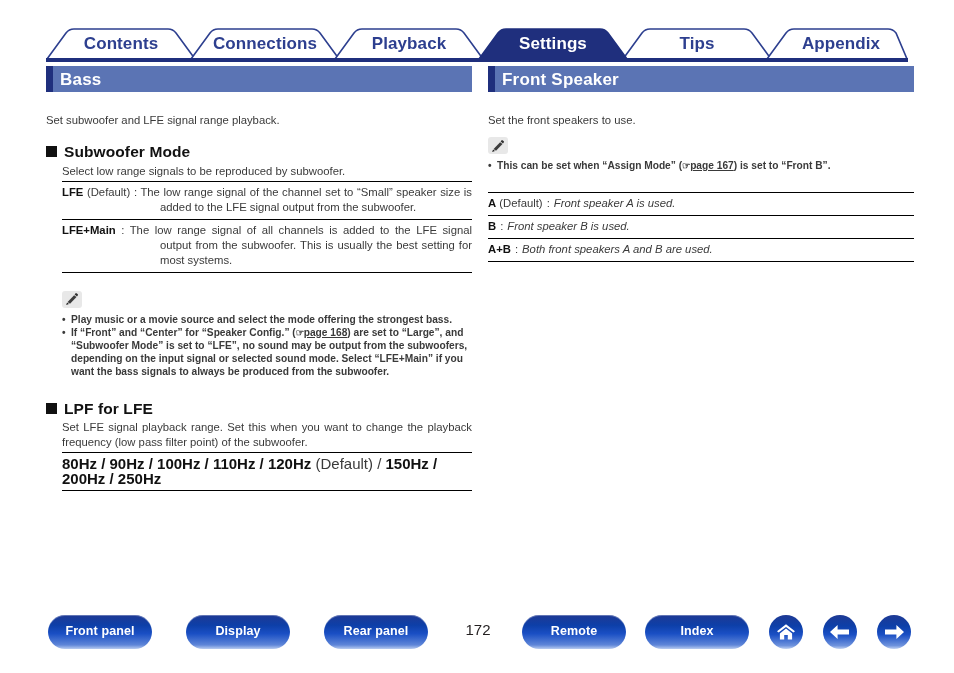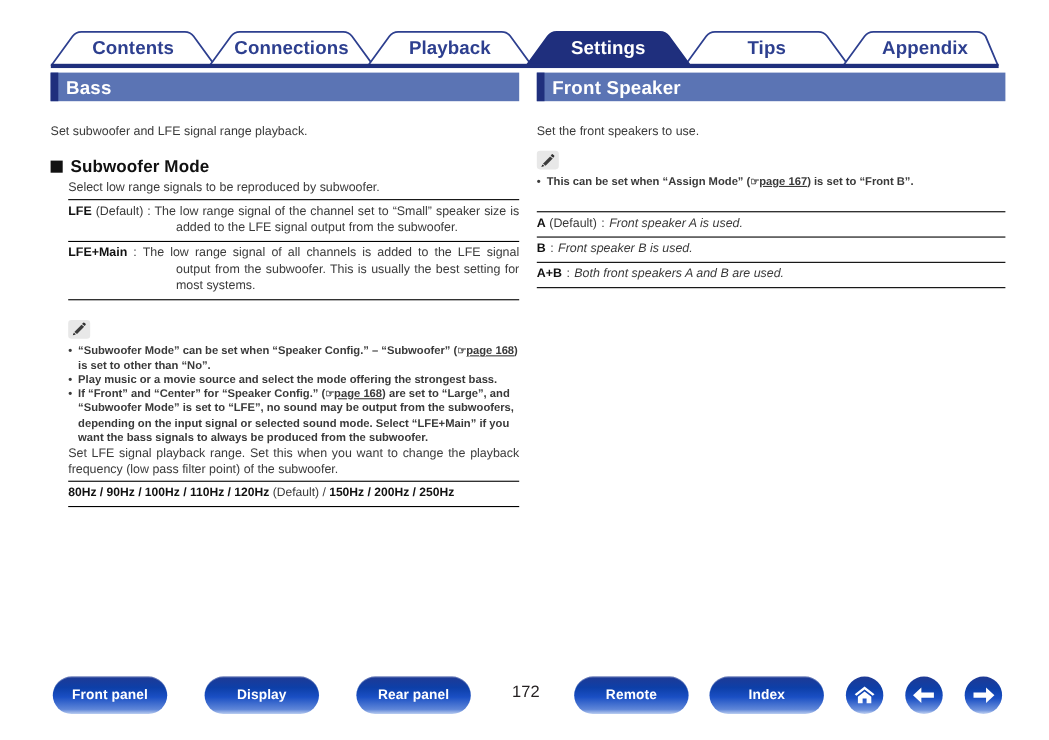--- a/index.html
+++ b/index.html
@@ -195,21 +195,21 @@
     letter-spacing: -0.5px;
     display: inline-block;
     transform: translateY(0px);
   }
 
   
   .optionbar {
     border-top: 1px solid #000;
     border-bottom: 1px solid #000;
     padding: 3px 0 4px 0;
-    font-size: 11px;
+    font-size: 15px;
     line-height: 15px;
     font-weight: bold;
     color: #111111;
     margin-top: 2px;
   }
   .optionbar .norm { font-weight: normal; color: #3a3a3a; }
 
   
   .bottomnav {
     position: absolute;
@@ -314,27 +314,30 @@
 
     <div class="note">
       <div class="note-icon">
         <svg width="14" height="12" viewBox="0 0 14 12">
           <path d="M12.6 1.1 L11.4 .2 C11.1 0 10.7 .1 10.5 .4 L9.6 1.6 L12 3.4 L12.9 2.2 C13.1 1.9 13 1.4 12.6 1.1 Z" fill="#333"></path>
           <path d="M9.1 2.3 L2.6 8.9 L5 10.7 L11.5 4.1 Z" fill="#3c3c3c"></path>
           <path d="M2.1 9.5 L1.1 11.9 L4 10.9 Z" fill="#222"></path>
         </svg>
       </div>
       <ul>
-        <li><span>“Subwoofer Mode” can be set when “Speaker Config.” – “Subwoofer” (</span><span class="handicon">☞</span><span class="pageref">page 168</span><span>) is set to other than “No”.</span></li>
         <li><span>Play music or a movie source and select the mode offering the strongest bass.</span></li>
         <li><span>If “Front” and “Center” for “Speaker Config.” (</span><span class="handicon">☞</span><span class="pageref">page 168</span><span>) are set to “Large”, and “Subwoofer Mode” is set to “LFE”, no sound may be output from the subwoofers, depending on the input signal or selected sound mode. Select “LFE+Main” if you want the bass signals to always be produced from the subwoofer.</span></li>
       </ul>
     </div>
   </div>
 
+  <div class="h2" style="margin-top:22px;">
+    <div class="h2-square"></div>
+    <div class="h2-text">LPF for LFE</div>
+  </div>
 
   <div class="indent">
     <p class="lead just">Set LFE signal playback range. Set this when you want to change the playback frequency (low pass filter point) of the subwoofer.</p>
     <div class="optionbar"><span>80Hz / 90Hz / 100Hz / 110Hz / 120Hz</span><span class="norm"> (Default) / </span><span>150Hz / 200Hz / 250Hz</span></div>
   </div>
 </div>
 
 <div class="col col-right">
 
   <div class="sec-head">

